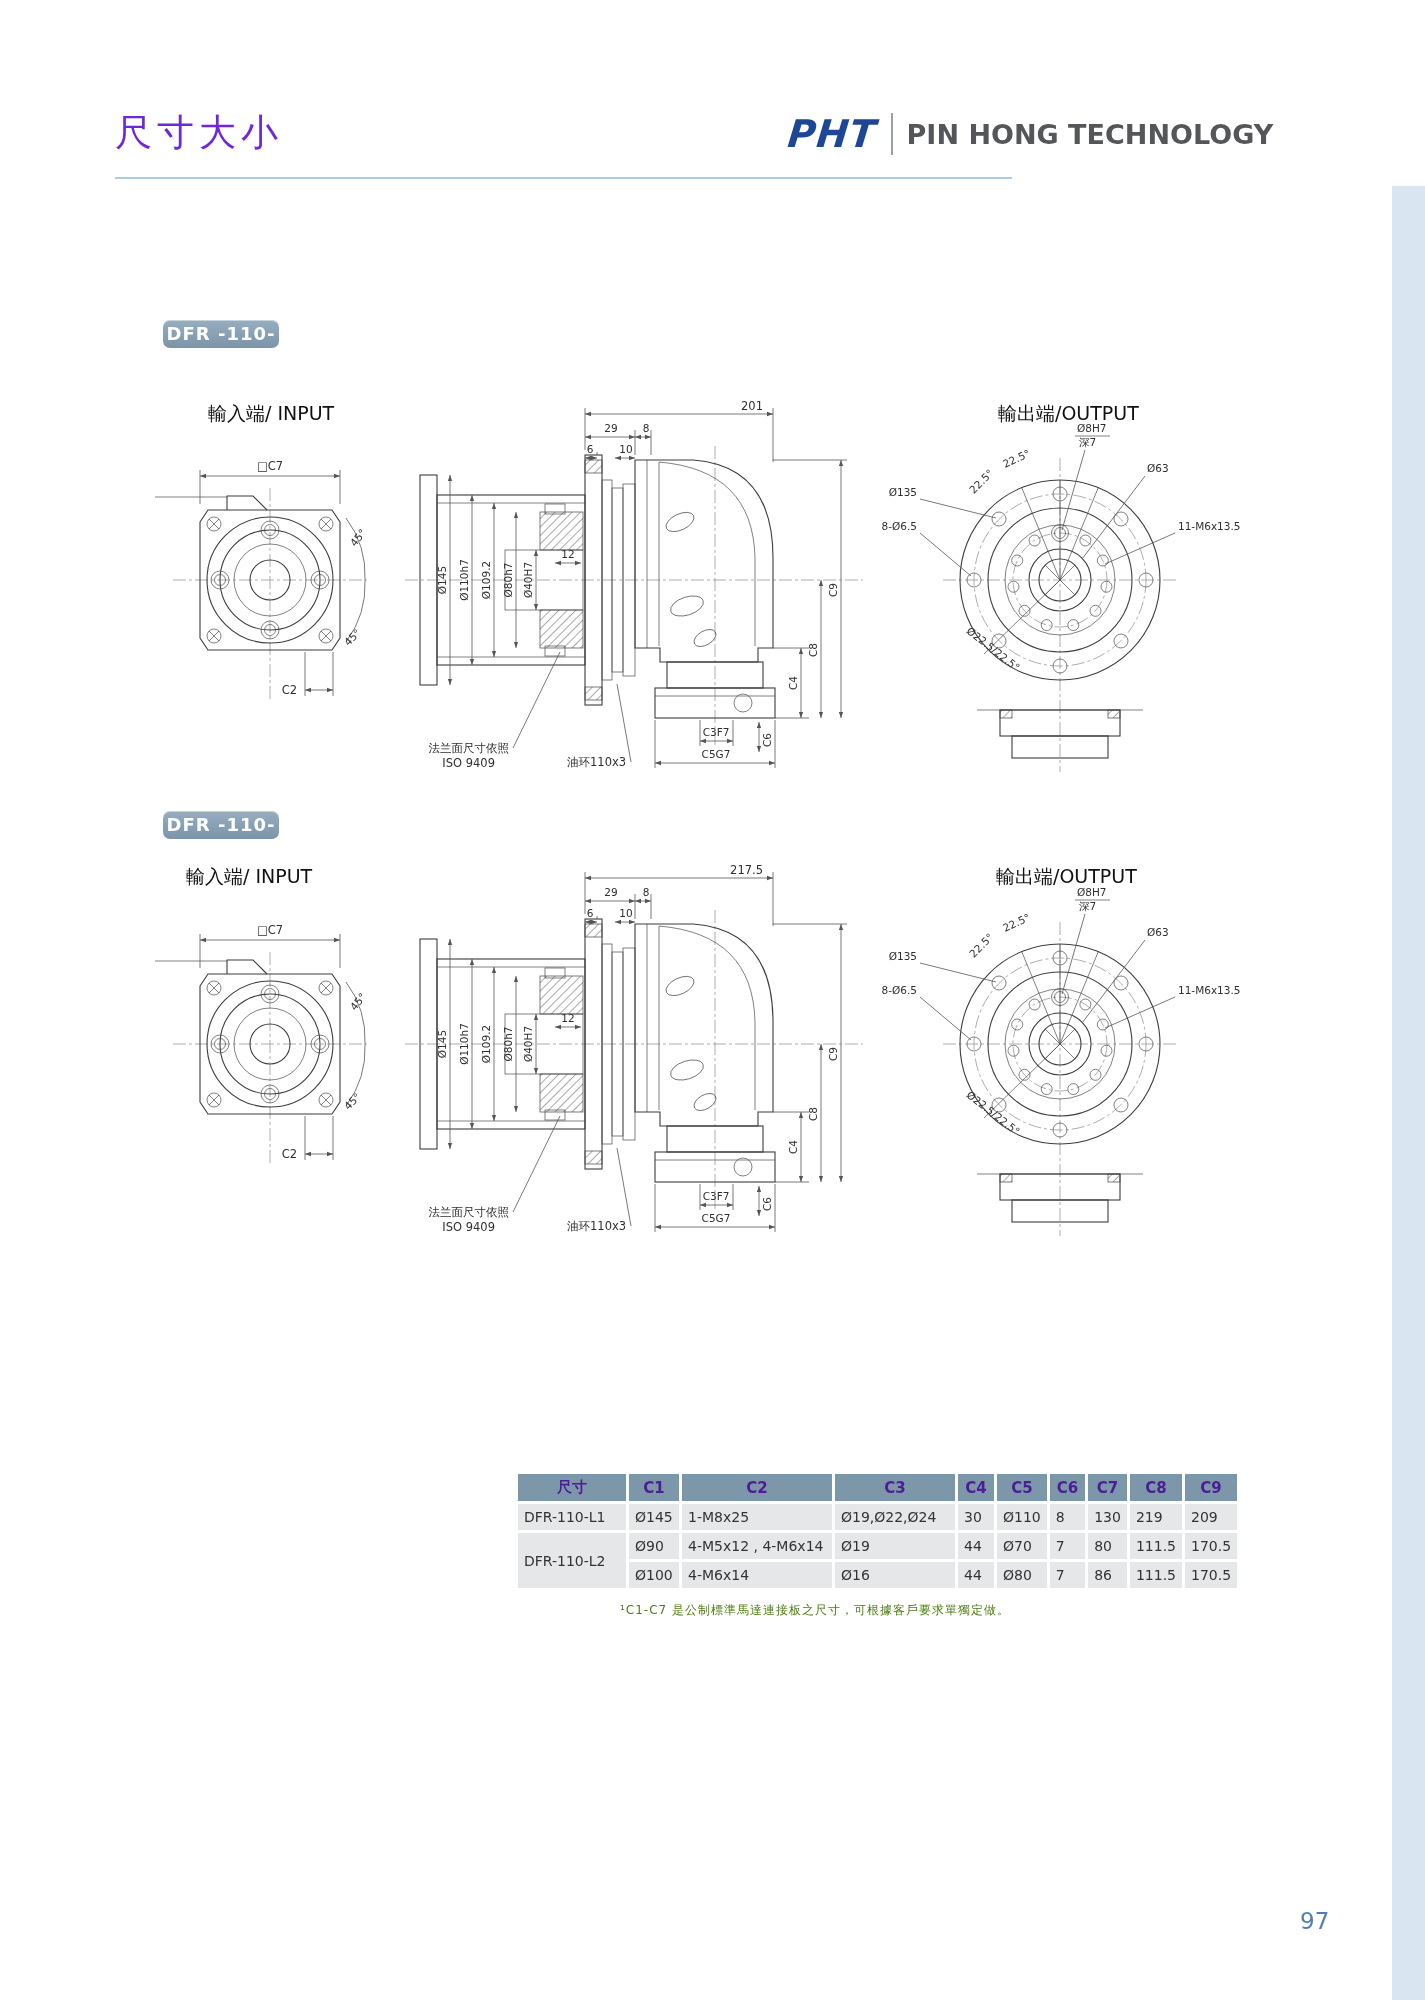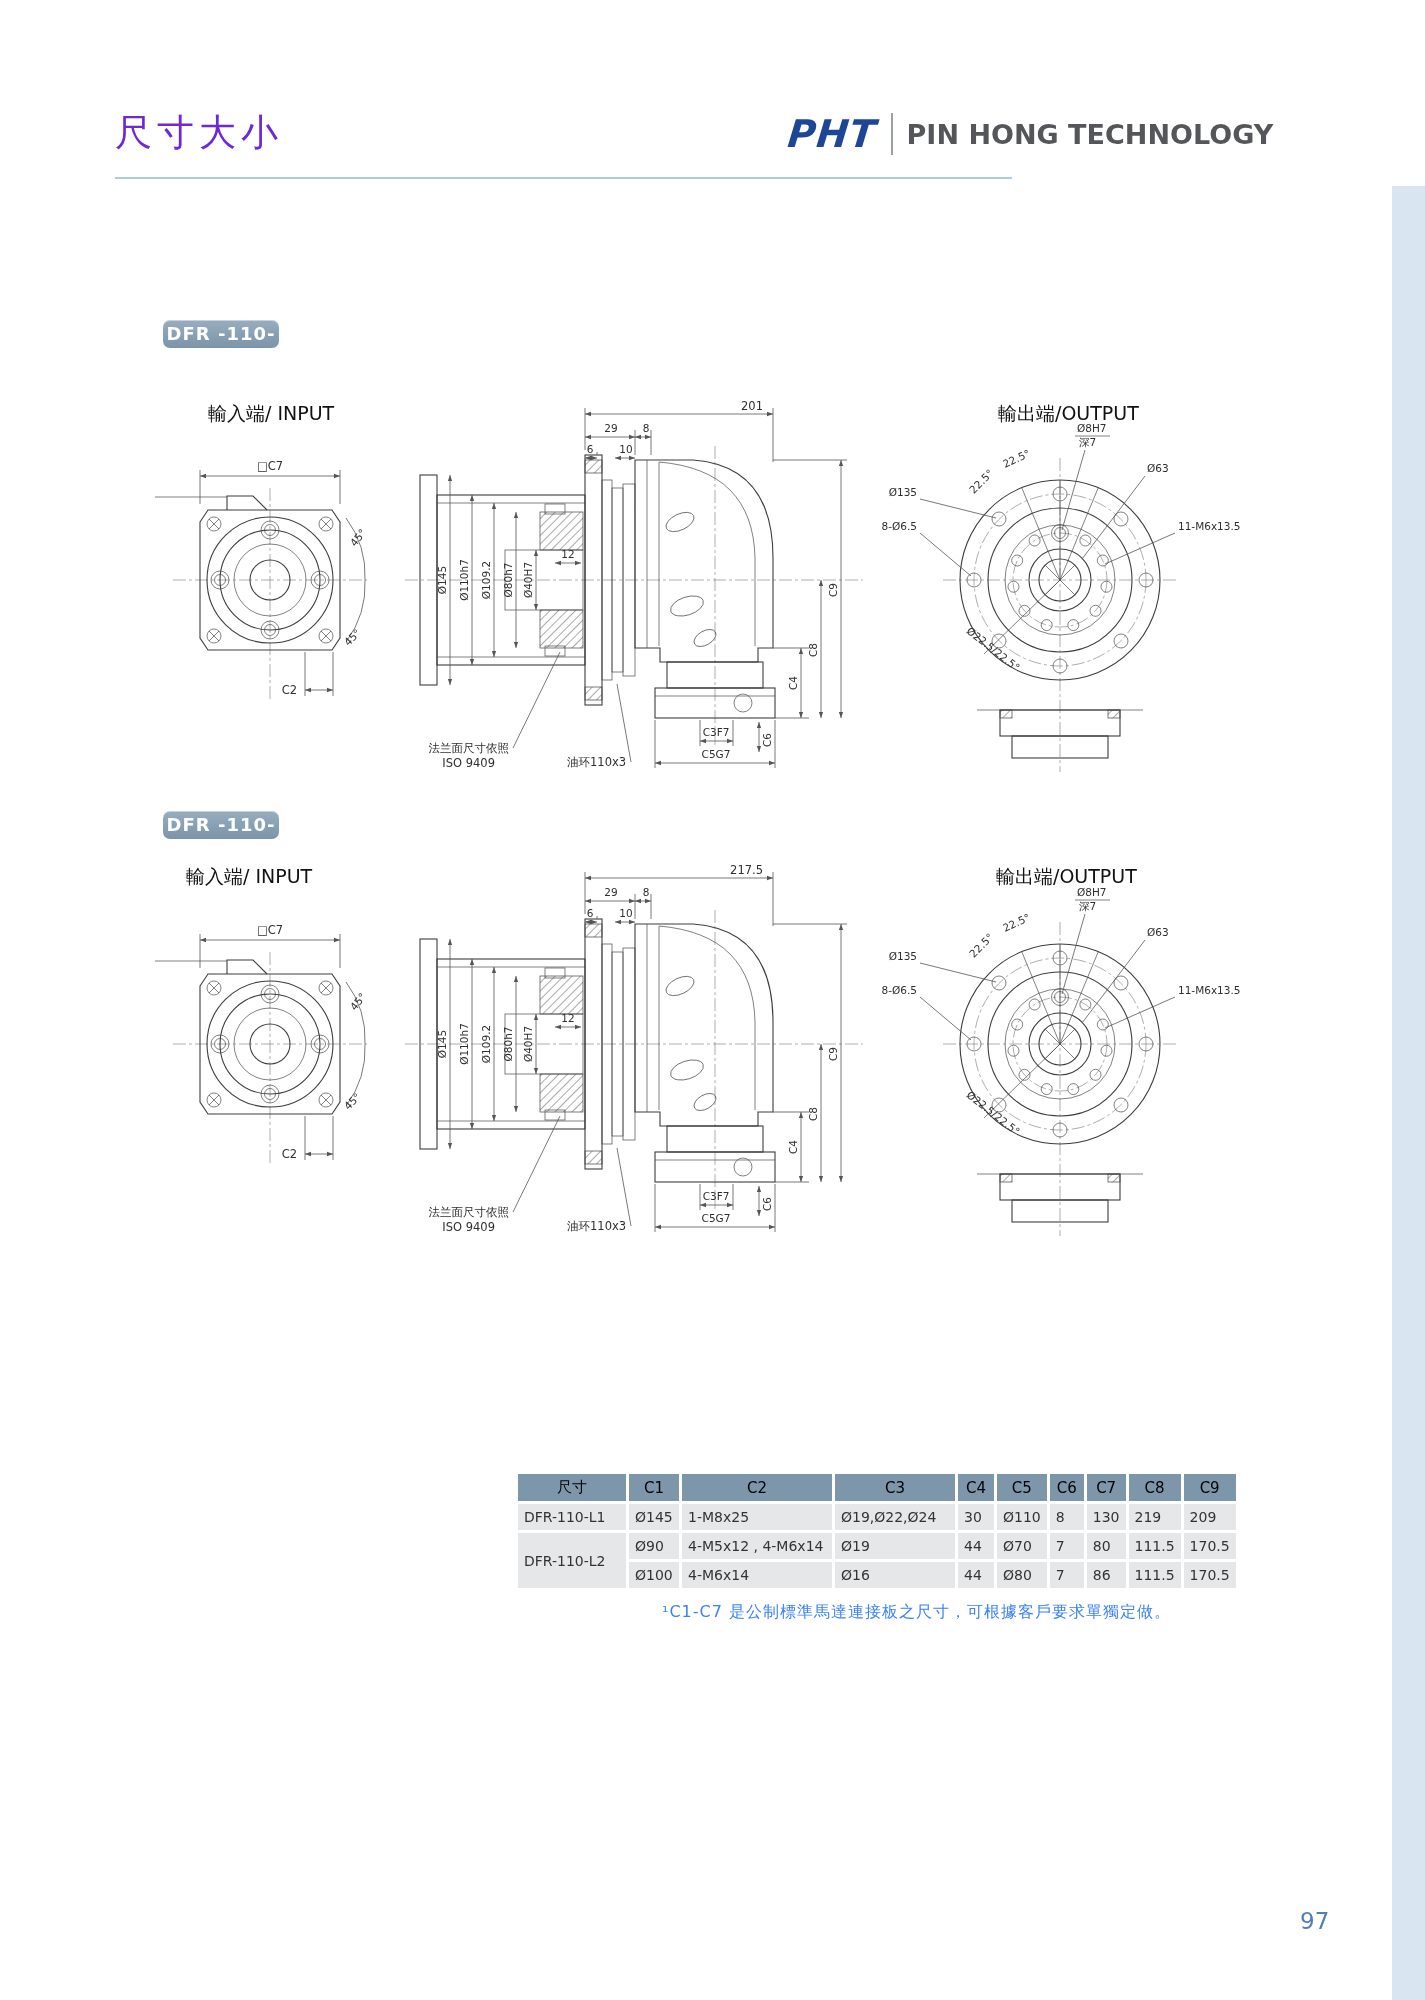--- a/index.html
+++ b/index.html
@@ -23,23 +23,23 @@
   .lt{fill:none;stroke:#4a4a4a;stroke-width:.7}
   .cl{fill:none;stroke:#8a8a8a;stroke-width:.7;stroke-dasharray:13 3 3 3}
   .dim{stroke:#555;stroke-width:.8;fill:none}
   .hatch{fill:url(#hp);stroke:#444;stroke-width:.7}
   svg text{fill:#2e2e2e}
   .tx{font-size:11.5px}
   .ts{font-size:10.5px}
   
   table.dims{position:absolute;left:515px;top:1471px;border-collapse:separate;border-spacing:3px;
              font-size:14px;color:#333}
-  .dims th{background:#7C96AA;color:#000000;font-weight:normal;font-size:15px;height:27px;padding:0 7px}
+  .dims th{background:#7C96AA;color:#4c1d95;font-weight:bold;font-size:15px;height:27px;padding:0 7px}
   .dims td{background:#E5E7E9;text-align:left;height:26px;padding:0 6px;white-space:nowrap}
-  .footnote{position:absolute;left:662px;top:1602px;font-size:16px;color:#3b82f6;letter-spacing:1px}
+  .footnote{position:absolute;left:620px;top:1602px;font-size:12px;color:#4d7c0f;letter-spacing:1px}
   .pageno{position:absolute;left:1300px;top:1908px;font-size:23px;color:#4E7FB5}
 </style>
 </head>
 <body>
 
 <div class="page">
   <div class="right-strip"></div>
 
   <div class="title">尺寸大小</div>
   <div class="brand">

